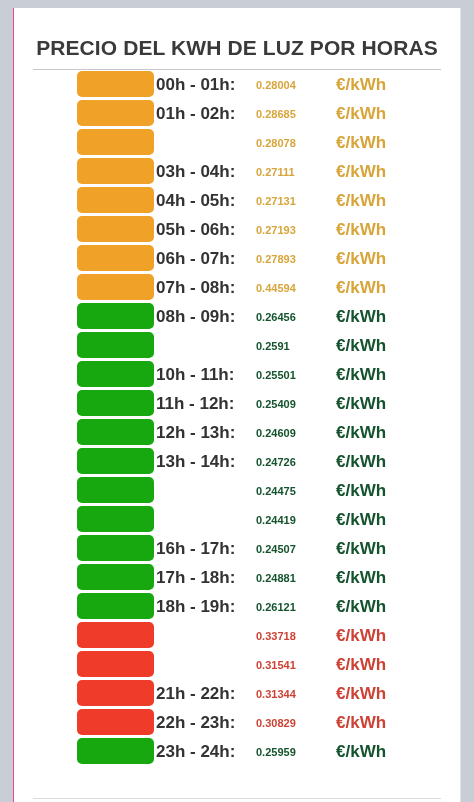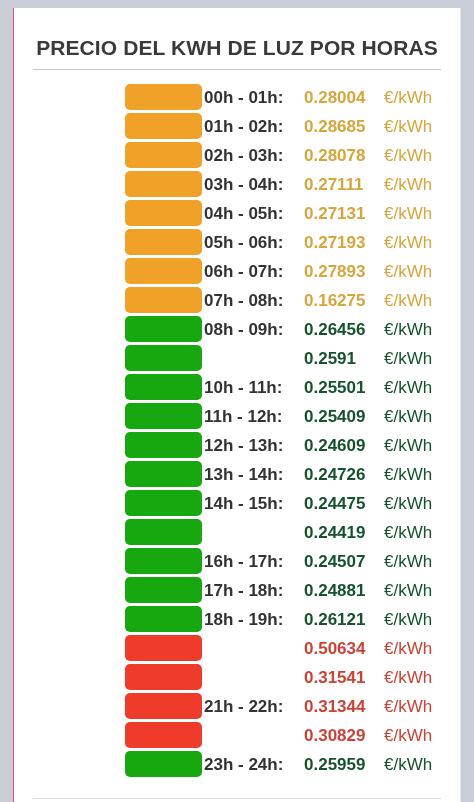--- a/index.html
+++ b/index.html
@@ -46,22 +46,20 @@
   }
 
   #title-rule {
     margin: 9px 19px 0 19px;
     height: 1px;
     background: #c8c8c8;
   }
 
   
   #rows {
-    margin-top: 13px;
-    padding-left: 48px;
   }
 
   .row {
     position: relative;
     height: 29px;
     display: flex;
     align-items: center;
   }
 
   .swatch {
@@ -78,30 +76,30 @@
     left: 142px;
     font-size: 17px;
     font-weight: bold;
     color: #333333;
     white-space: nowrap;
   }
 
   .price {
     position: absolute;
     left: 242px;
-    font-size: 17px;
+    font-size: 11px;
     font-weight: bold;
     white-space: nowrap;
   }
 
   .unit {
     position: absolute;
     left: 322px;
     font-size: 17px;
-    font-weight: normal;
+    font-weight: bold;
     white-space: nowrap;
   }
 
   
   .t-orange .swatch { background: #f0a128; }
   .t-orange .price,
   .t-orange .unit  { color: #d8a53a; }
 
   .t-green  .swatch { background: #17a80f; }
   .t-green  .price,
@@ -139,21 +137,20 @@
           <span class="unit">€/kWh</span>
         </div>
         <div class="row t-orange">
           <div class="swatch"></div>
           <span class="hour">01h - 02h:</span>
           <span class="price">0.28685</span>
           <span class="unit">€/kWh</span>
         </div>
         <div class="row t-orange">
           <div class="swatch"></div>
-          <span class="hour">02h - 03h:</span>
           <span class="price">0.28078</span>
           <span class="unit">€/kWh</span>
         </div>
         <div class="row t-orange">
           <div class="swatch"></div>
           <span class="hour">03h - 04h:</span>
           <span class="price">0.27111</span>
           <span class="unit">€/kWh</span>
         </div>
         <div class="row t-orange">
@@ -170,21 +167,21 @@
         </div>
         <div class="row t-orange">
           <div class="swatch"></div>
           <span class="hour">06h - 07h:</span>
           <span class="price">0.27893</span>
           <span class="unit">€/kWh</span>
         </div>
         <div class="row t-orange">
           <div class="swatch"></div>
           <span class="hour">07h - 08h:</span>
-          <span class="price">0.16275</span>
+          <span class="price">0.44594</span>
           <span class="unit">€/kWh</span>
         </div>
         <div class="row t-green">
           <div class="swatch"></div>
           <span class="hour">08h - 09h:</span>
           <span class="price">0.26456</span>
           <span class="unit">€/kWh</span>
         </div>
         <div class="row t-green">
           <div class="swatch"></div>
@@ -210,21 +207,20 @@
           <span class="unit">€/kWh</span>
         </div>
         <div class="row t-green">
           <div class="swatch"></div>
           <span class="hour">13h - 14h:</span>
           <span class="price">0.24726</span>
           <span class="unit">€/kWh</span>
         </div>
         <div class="row t-green">
           <div class="swatch"></div>
-          <span class="hour">14h - 15h:</span>
           <span class="price">0.24475</span>
           <span class="unit">€/kWh</span>
         </div>
         <div class="row t-green">
           <div class="swatch"></div>
           <span class="price">0.24419</span>
           <span class="unit">€/kWh</span>
         </div>
         <div class="row t-green">
           <div class="swatch"></div>
@@ -239,36 +235,37 @@
           <span class="unit">€/kWh</span>
         </div>
         <div class="row t-green">
           <div class="swatch"></div>
           <span class="hour">18h - 19h:</span>
           <span class="price">0.26121</span>
           <span class="unit">€/kWh</span>
         </div>
         <div class="row t-red">
           <div class="swatch"></div>
-          <span class="price">0.50634</span>
+          <span class="price">0.33718</span>
           <span class="unit">€/kWh</span>
         </div>
         <div class="row t-red">
           <div class="swatch"></div>
           <span class="price">0.31541</span>
           <span class="unit">€/kWh</span>
         </div>
         <div class="row t-red">
           <div class="swatch"></div>
           <span class="hour">21h - 22h:</span>
           <span class="price">0.31344</span>
           <span class="unit">€/kWh</span>
         </div>
         <div class="row t-red">
           <div class="swatch"></div>
+          <span class="hour">22h - 23h:</span>
           <span class="price">0.30829</span>
           <span class="unit">€/kWh</span>
         </div>
         <div class="row t-green">
           <div class="swatch"></div>
           <span class="hour">23h - 24h:</span>
           <span class="price">0.25959</span>
           <span class="unit">€/kWh</span>
         </div>
       </div>

